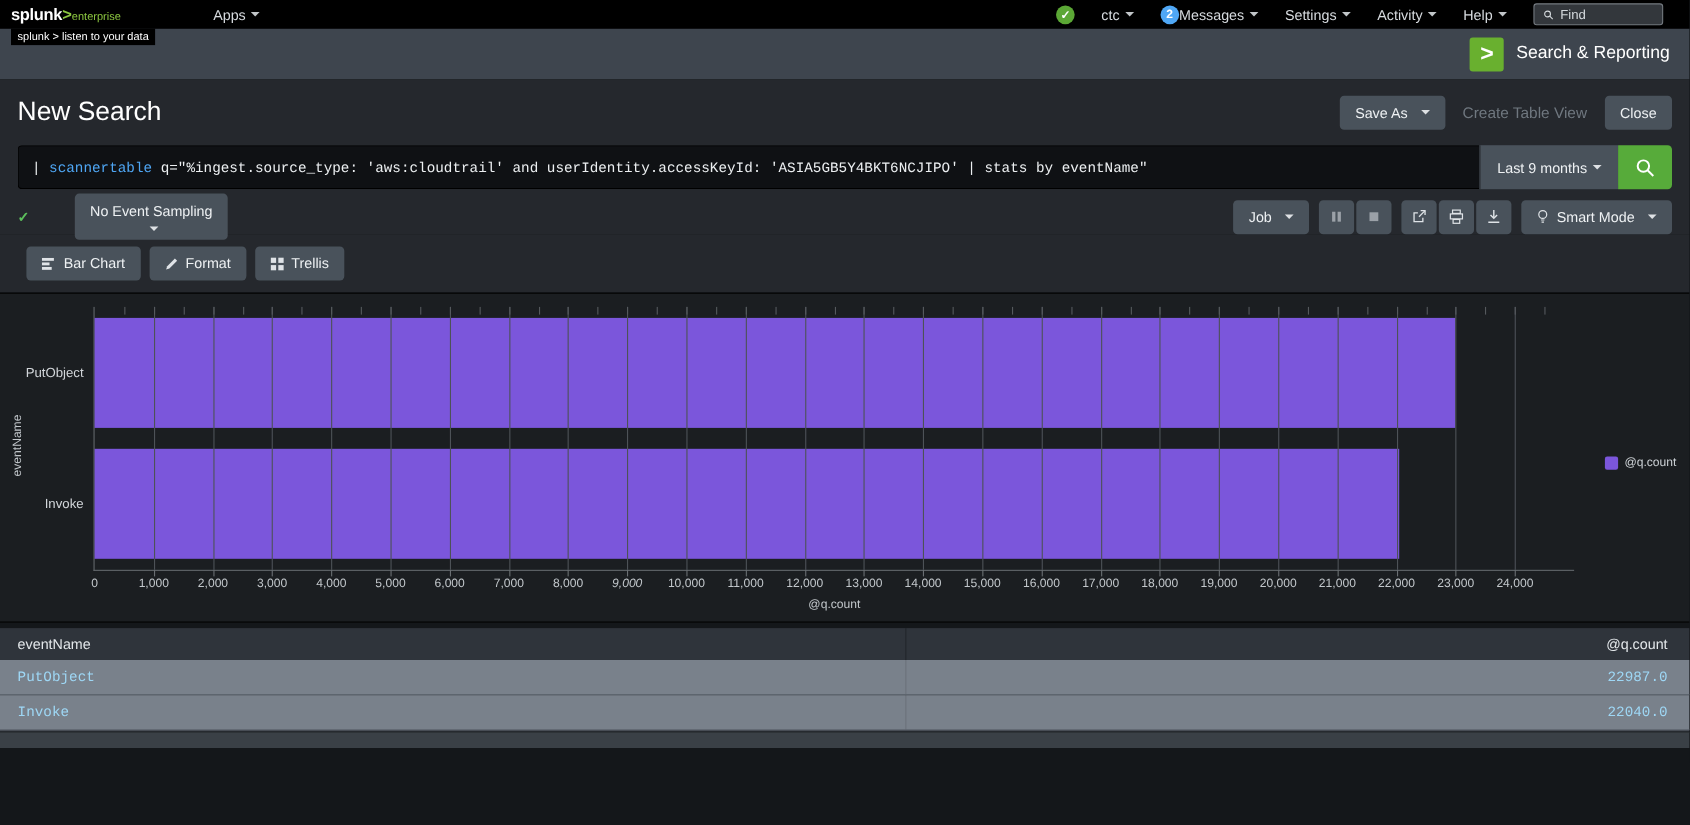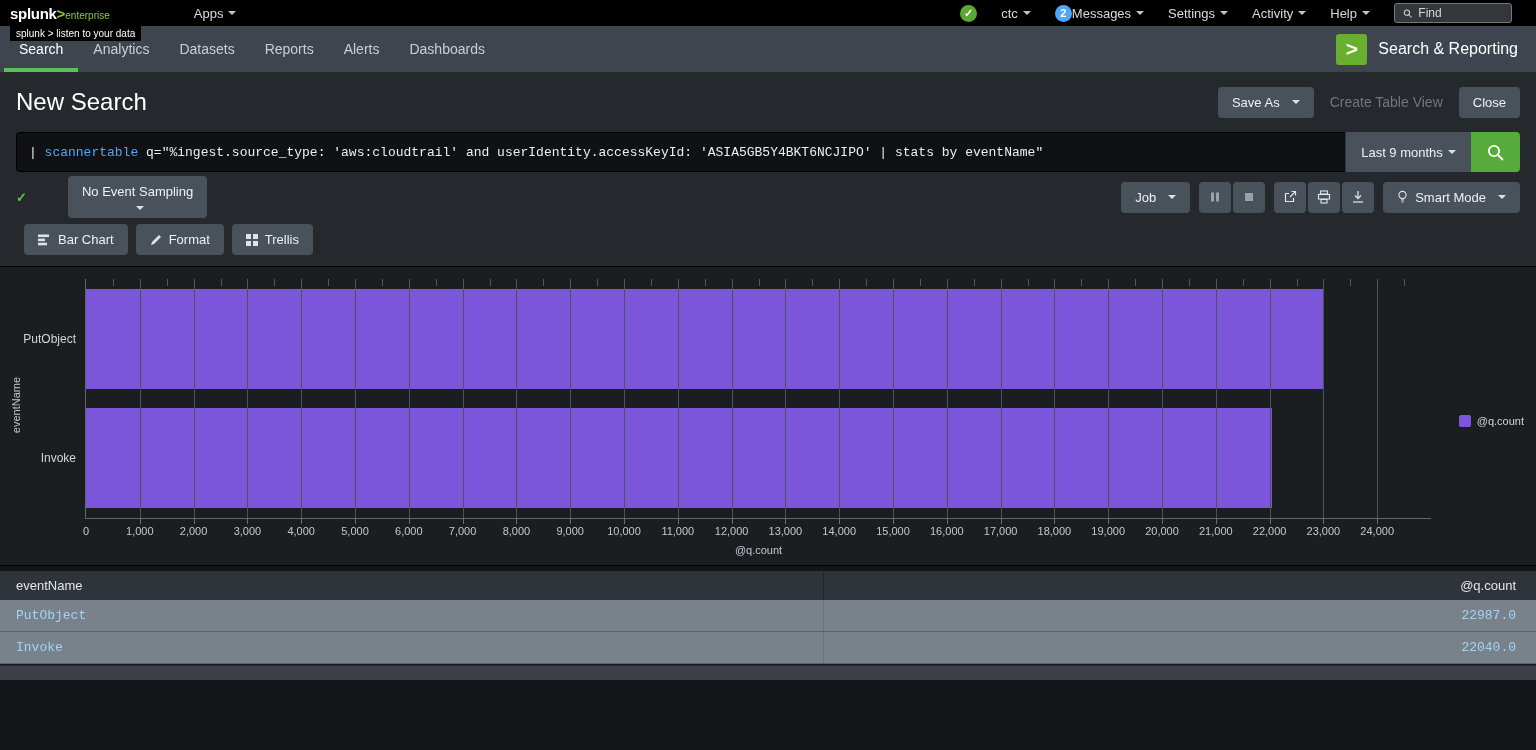--- a/index.html
+++ b/index.html
@@ -164,28 +164,20 @@
       <svg width="11" height="11" viewBox="0 0 12 12">
           <circle cx="5" cy="5" r="3.4" fill="none" stroke="#d3d8dc" stroke-width="1.3"></circle>
           <line x1="7.6" y1="7.6" x2="11" y2="11" stroke="#d3d8dc" stroke-width="1.3"></line>
         </svg>
       <input placeholder="Find" style="">
     </div>
   </div>
 </div>
 
 <div class="appnav">
-  <div class="nav-items" id="nav-items">
-      <div class="nav-item active">Search</div>
-      <div class="nav-item">Analytics</div>
-      <div class="nav-item">Datasets</div>
-      <div class="nav-item">Reports</div>
-      <div class="nav-item">Alerts</div>
-      <div class="nav-item">Dashboards</div>
-    </div>
   <div class="app-brand">
     <div class="app-icon">&gt;</div>
     <span>Search &amp; Reporting</span>
   </div>
 </div>
 
 <div class="search-header">
   <div class="title-row">
     <div class="page-title">New Search</div>
     <div class="title-actions">
@@ -403,21 +395,21 @@
       <div class="ttick" style="left: 98%;"></div>
       <div class="tick-label" style="left: 0%;">0</div>
       <div class="tick-label" style="left: 4%;">1,000</div>
       <div class="tick-label" style="left: 8%;">2,000</div>
       <div class="tick-label" style="left: 12%;">3,000</div>
       <div class="tick-label" style="left: 16%;">4,000</div>
       <div class="tick-label" style="left: 20%;">5,000</div>
       <div class="tick-label" style="left: 24%;">6,000</div>
       <div class="tick-label" style="left: 28%;">7,000</div>
       <div class="tick-label" style="left: 32%;">8,000</div>
-      <div class="tick-label" style="left: 36%;">9,000</div>
+      <div class="tick-label" style="left: 36%; font-style: italic;">9,000</div>
       <div class="tick-label" style="left: 40%;">10,000</div>
       <div class="tick-label" style="left: 44%;">11,000</div>
       <div class="tick-label" style="left: 48%;">12,000</div>
       <div class="tick-label" style="left: 52%;">13,000</div>
       <div class="tick-label" style="left: 56%;">14,000</div>
       <div class="tick-label" style="left: 60%;">15,000</div>
       <div class="tick-label" style="left: 64%;">16,000</div>
       <div class="tick-label" style="left: 68%;">17,000</div>
       <div class="tick-label" style="left: 72%;">18,000</div>
       <div class="tick-label" style="left: 76%;">19,000</div>

